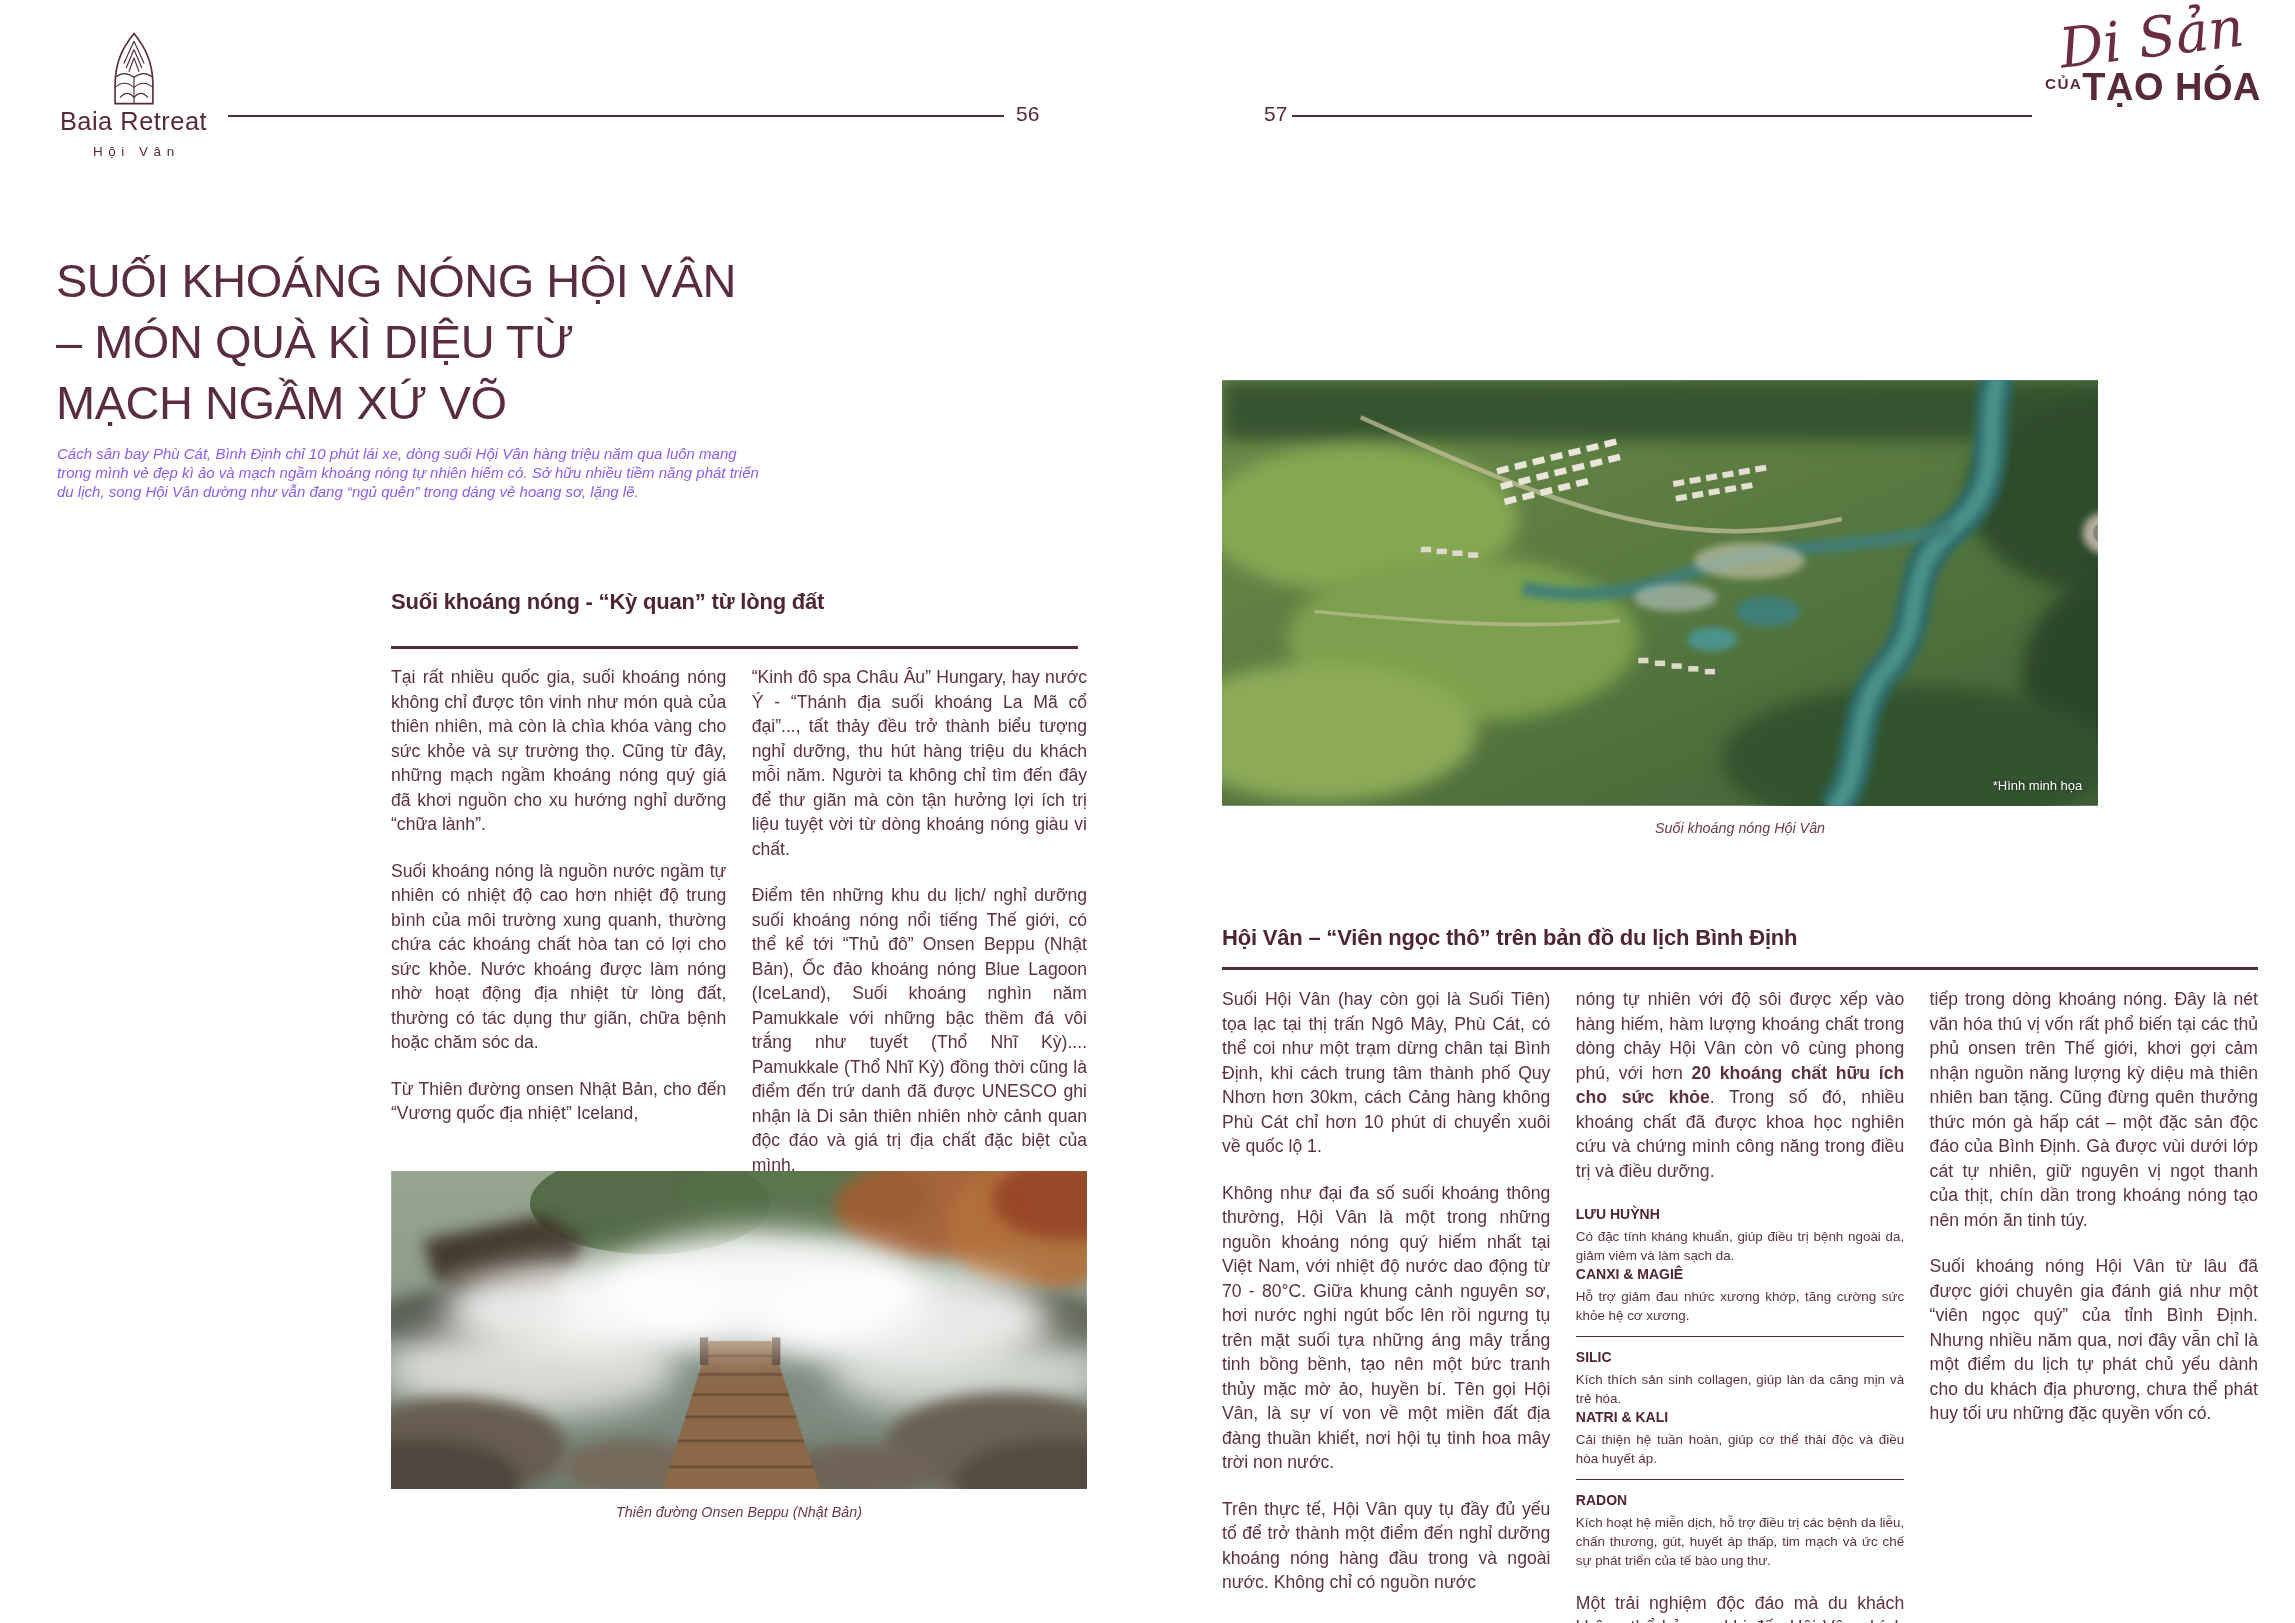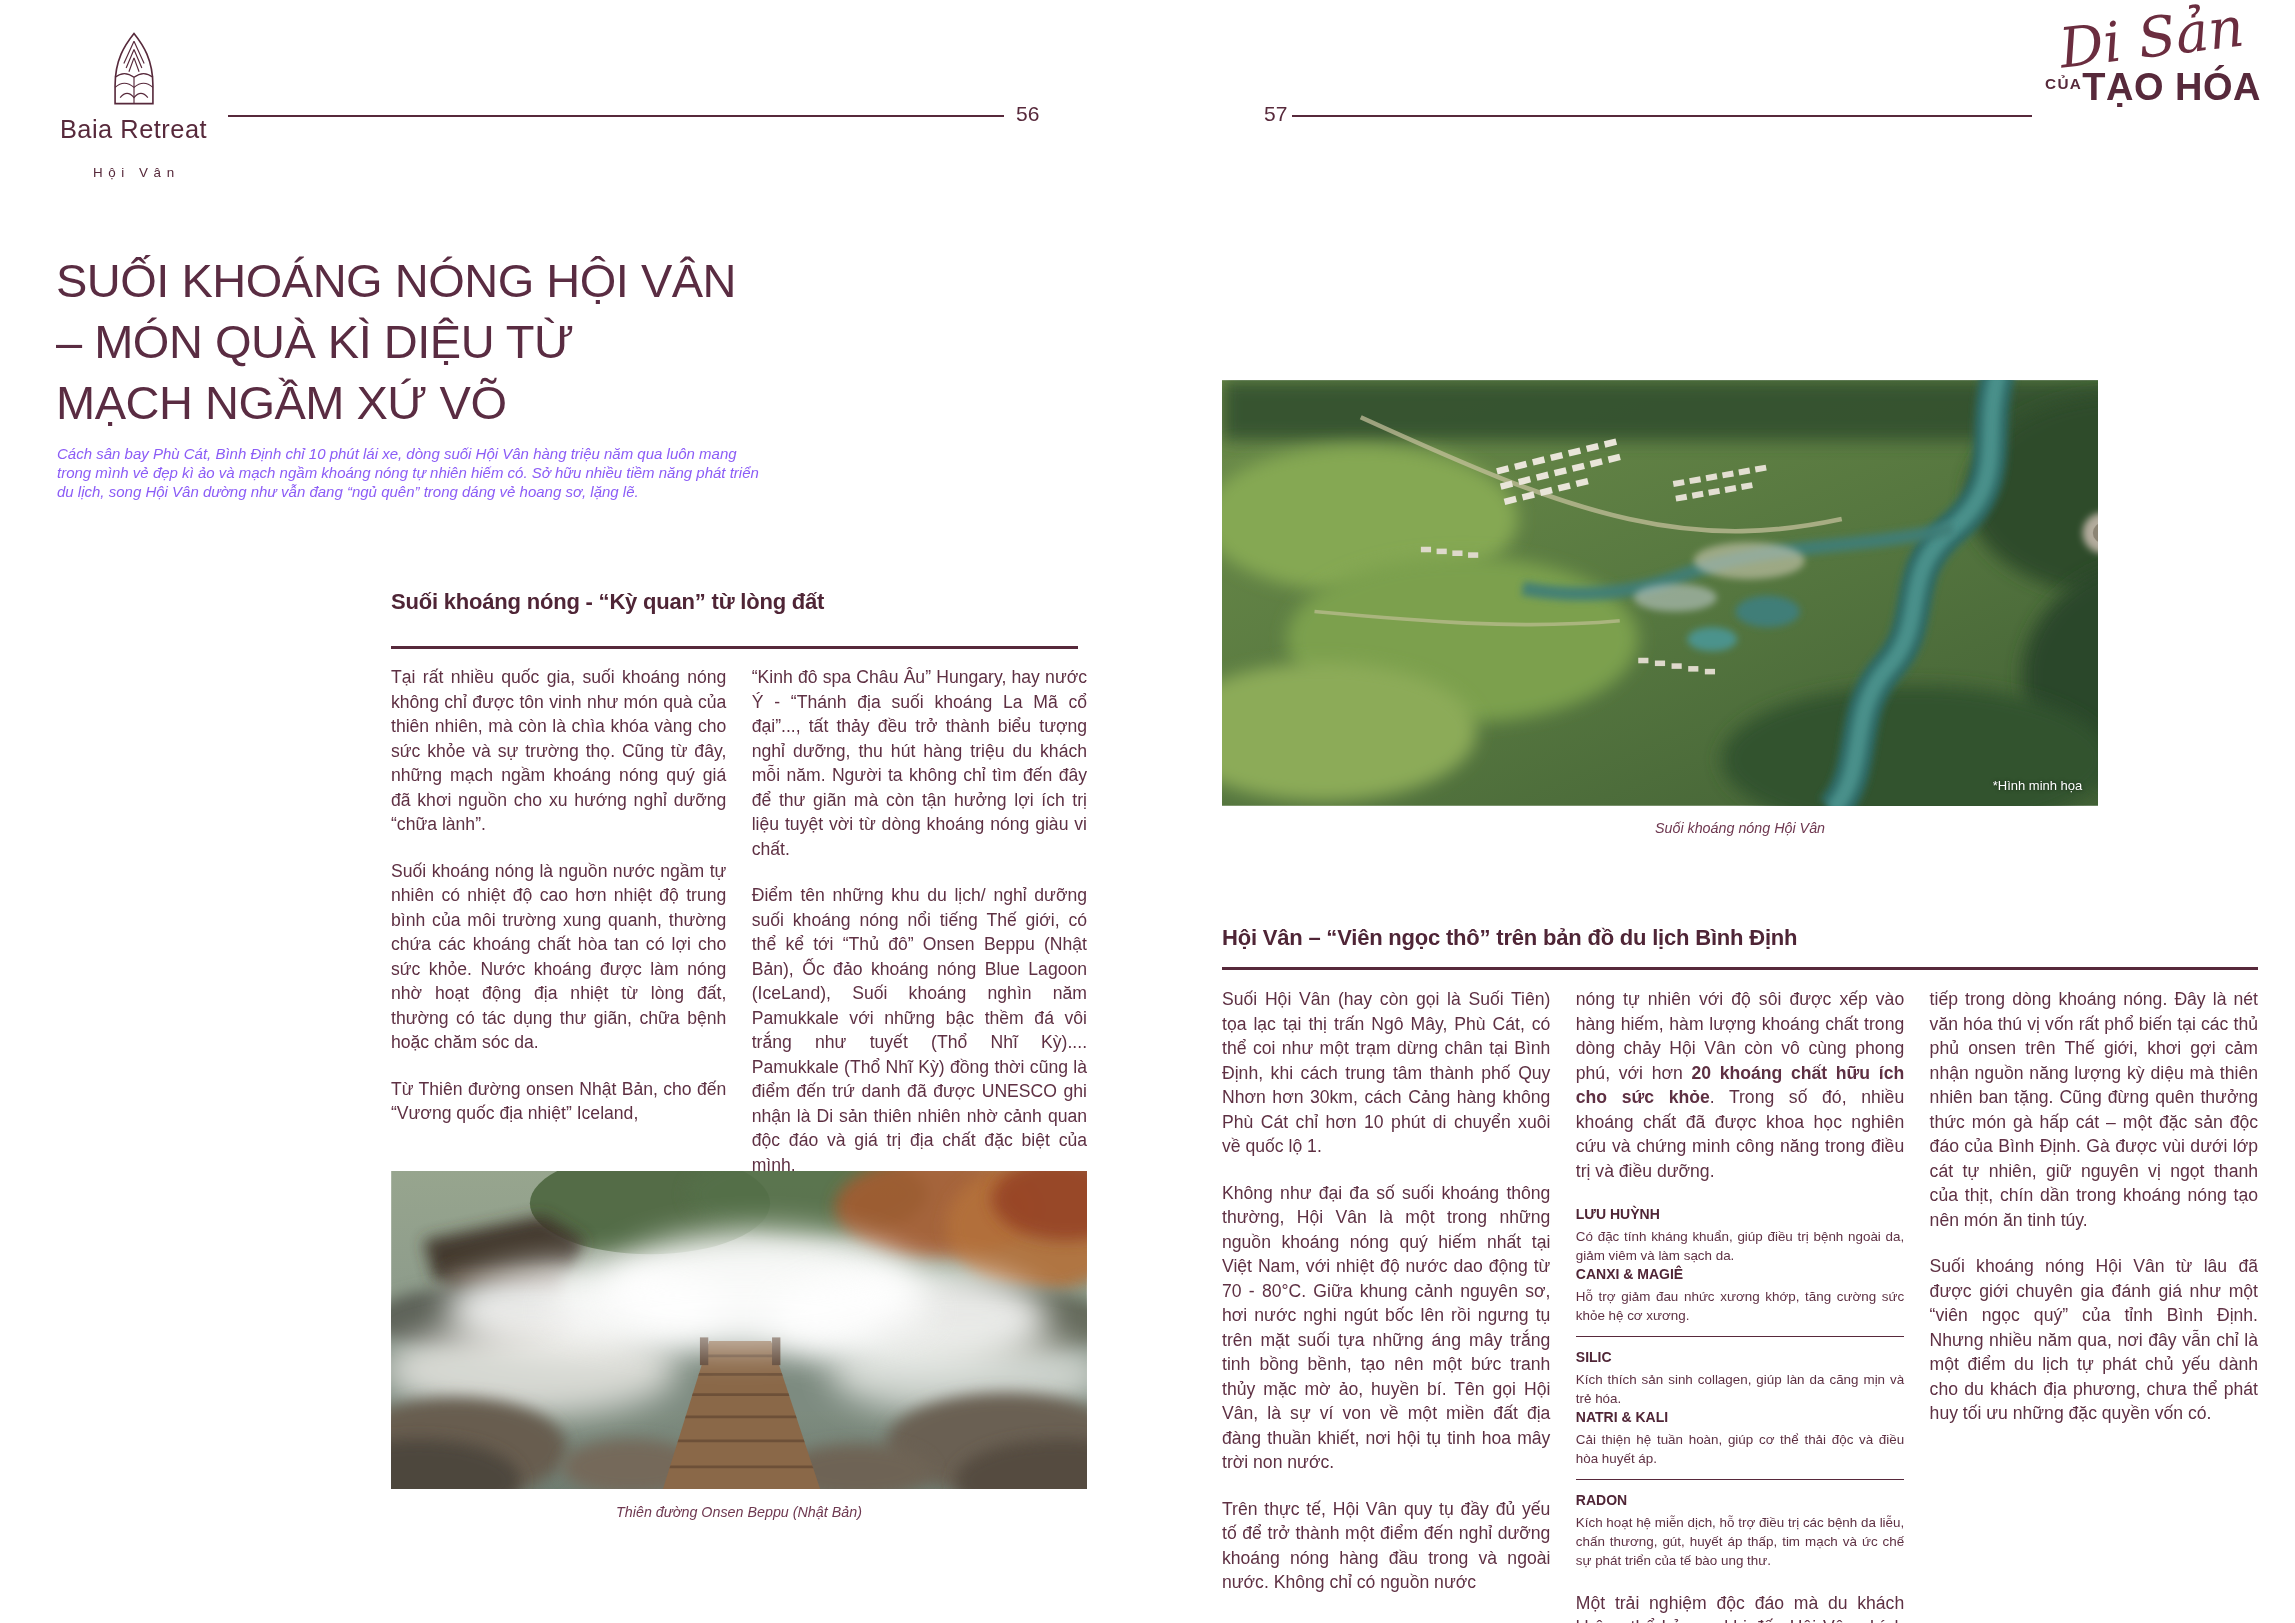--- a/index.html
+++ b/index.html
@@ -2,22 +2,22 @@
 <html style="font-size:7.4px"><head>
 <meta charset="utf-8">
 <style>
   html,body{margin:0;padding:0;background:#ffffff;}
   #page{position:relative;width:2295px;height:1623px;background:#ffffff;overflow:hidden;
         font-family:"Liberation Sans",sans-serif;color:#5E3043;}
 
   
   .brand{position:absolute;left:55px;top:30.5px;width:157px;text-align:center;color:#57293B;}
   .brand svg{display:block;margin:0 auto;}
-  .brand-name{font-size:25.4px;letter-spacing:0.5px;margin-top:9px;}
-  .brand-sub{font-size:13.4px;letter-spacing:5.6px;margin-top:21px;text-indent:5.6px;}
+  .brand-name{font-size:25.4px;letter-spacing:0.5px;margin-top:1px;}
+  .brand-sub{font-size:13.4px;letter-spacing:5.6px;margin-top:8px;text-indent:5.6px;}
 
   .rule{position:absolute;height:2.3px;background:#57293B;top:115px;}
   #rule-left{left:228px;width:776px;}
   #rule-right{left:1292px;width:740px;}
   .pagenum{position:absolute;top:102px;font-size:21px;color:#57293B;}
   #pn-56{left:1016px;}
   #pn-57{left:1264px;}
 
   .masthead{position:absolute;right:34px;top:13px;width:259px;color:#6B2D3F;text-align:right;}
   .m-script{font-family:"DejaVu Serif",serif;font-style:italic;font-size:55px;line-height:1.05;

